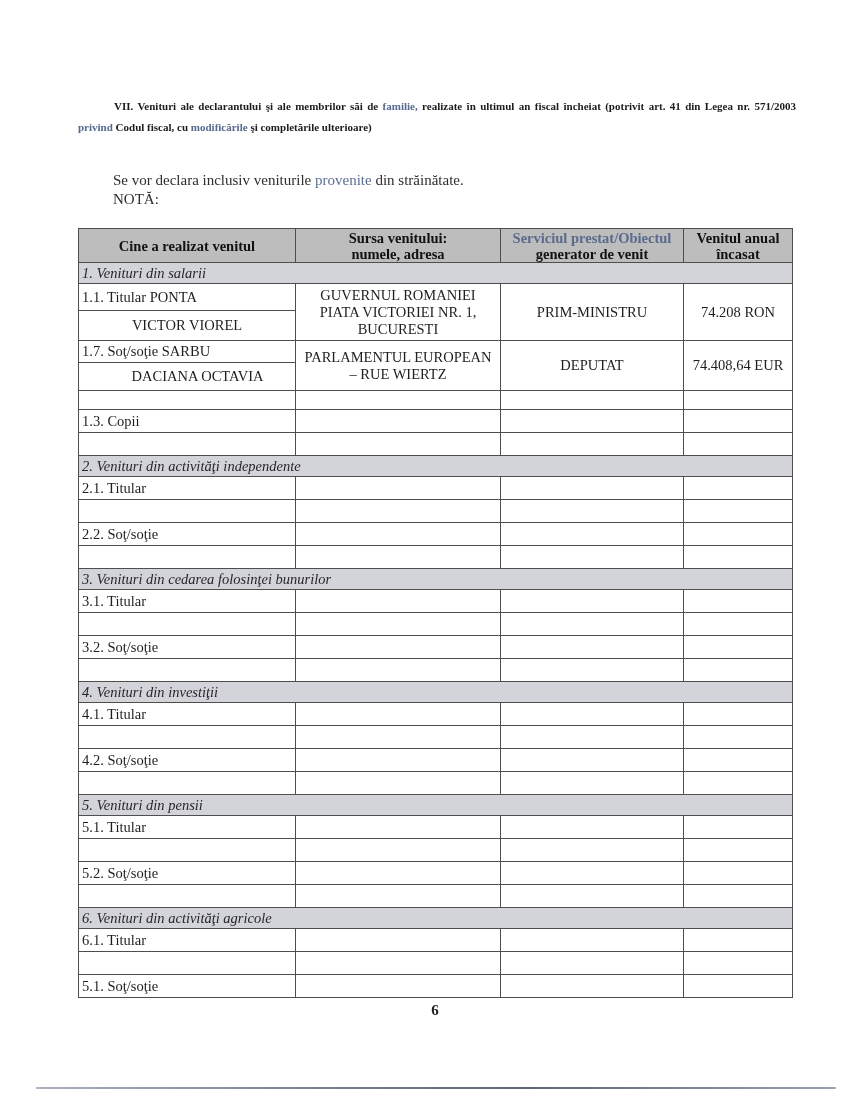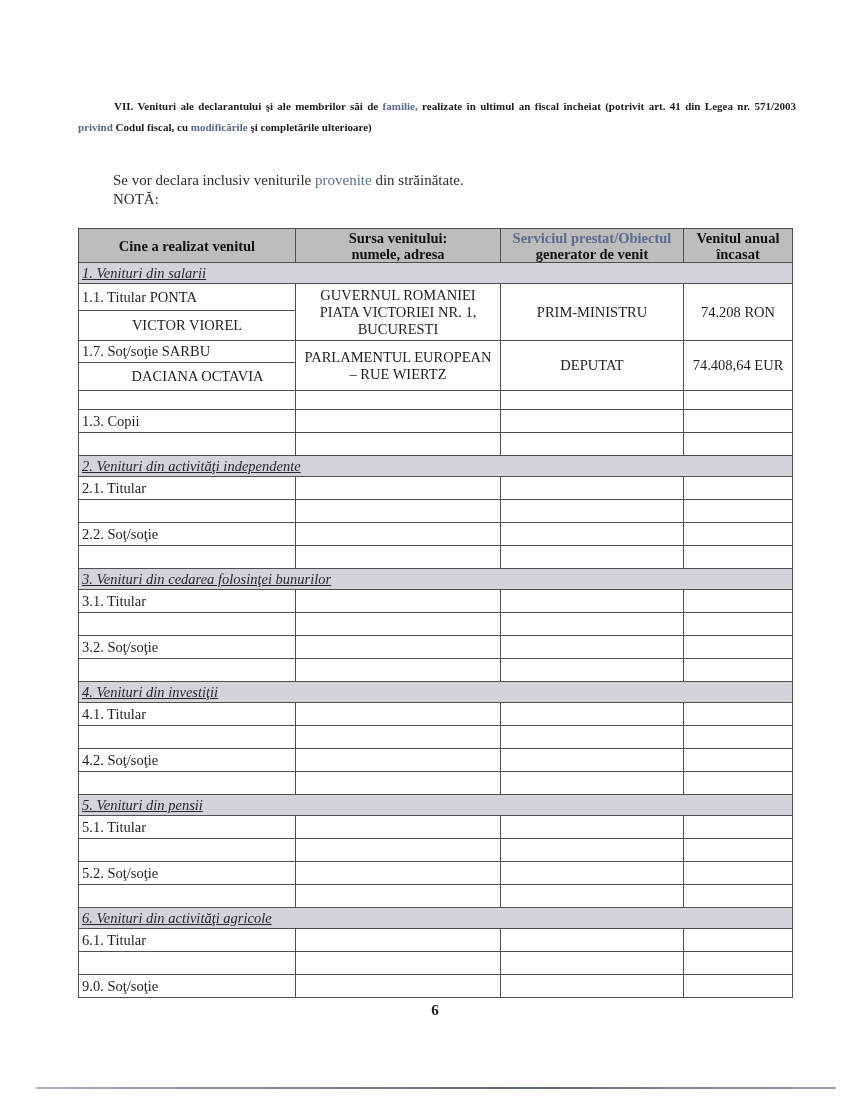--- a/index.html
+++ b/index.html
@@ -37,21 +37,21 @@
     padding:0 3px;vertical-align:middle;overflow:hidden;
   }
   .hdr th{
     background:#bdbdbd;font-weight:bold;font-size:14.5px;line-height:16px;
     height:33px;text-align:center;color:#111;
   }
   .hdr .ln{white-space:nowrap;}
   .svc-blue{color:#5a6a8c;}
   .sec td{
     background:#d3d3da;font-style:italic;height:20px;
-    text-align:left;font-size:14.5px;color:#26262b;text-decoration:underline;
+    text-align:left;font-size:14.5px;color:#26262b;
   }
   .lbl{text-align:left;}
   .ctr{text-align:center;}
   .src{line-height:17px;font-size:14.5px;}
   .h26 td{height:26px;margin-left:48px;}
   .h29 td{height:29px;}
   .h21 td{height:21px;}
   .h27 td{height:27px;padding-left:24px;}
   .h18 td{height:18px;}
   .h22 td{height:22px;}
@@ -278,21 +278,21 @@
           <td></td>
           <td></td>
     </tr>
     <tr class="h22">
       <td></td>
           <td></td>
           <td></td>
           <td></td>
     </tr>
     <tr class="h22">
-      <td class="lbl">9.0. Soţ/soţie</td>
+      <td class="lbl">5.1. Soţ/soţie</td>
       <td></td>
           <td></td>
           <td></td>
     </tr>
   </tbody>
     </table>
 
   <div class="pageno">6</div>
 
   <div class="scanline"></div>

